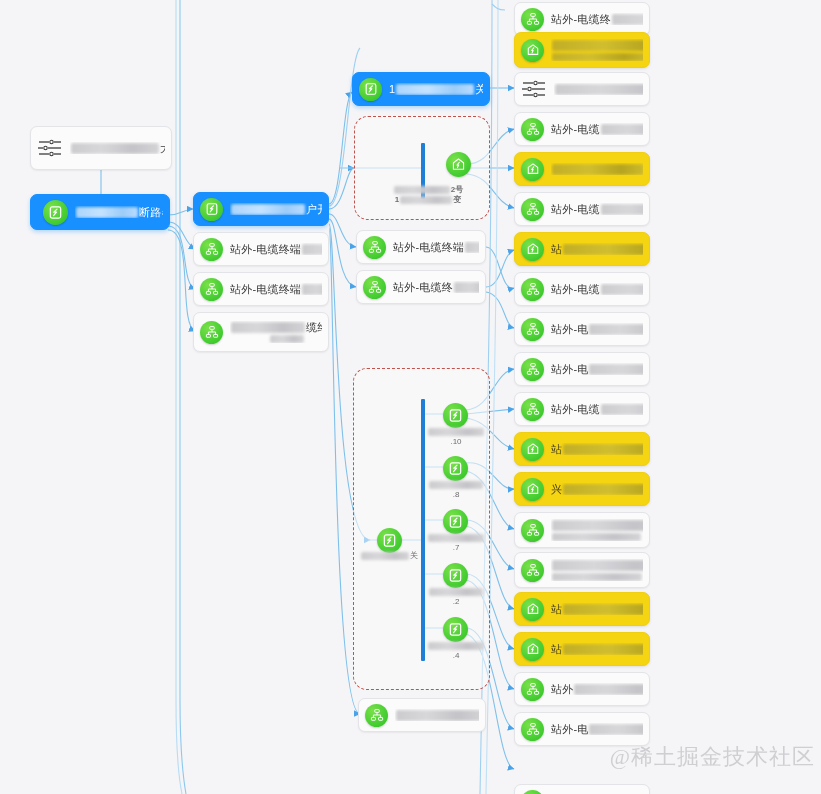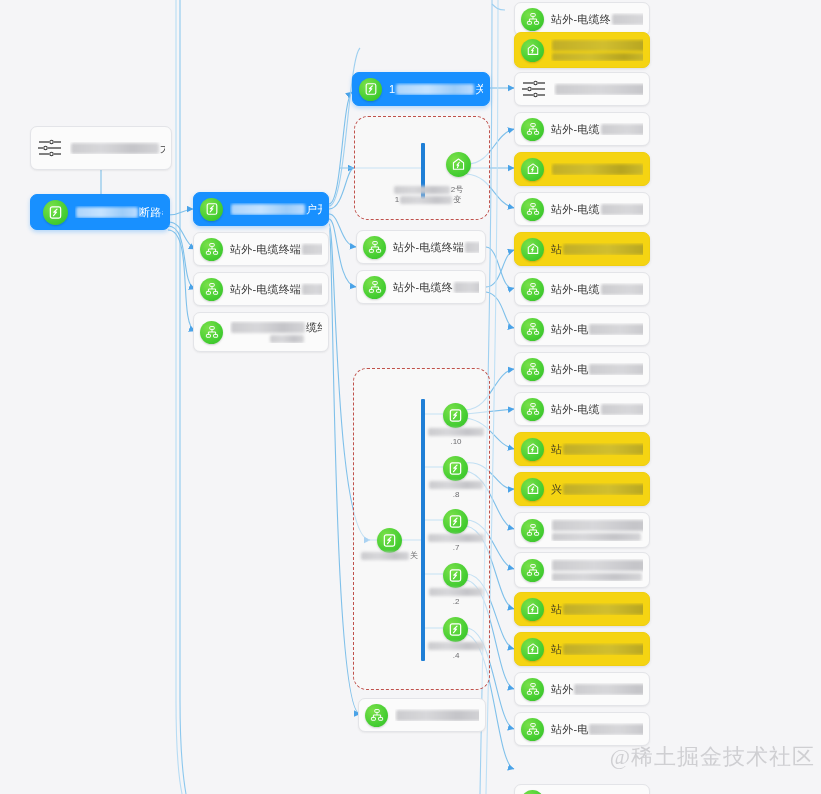--- a/index.html
+++ b/index.html
@@ -261,21 +261,21 @@
           <rect x="2.5" y="2" width="11" height="12" rx="2" fill="none" stroke="#fff" stroke-width="1.3"></rect>
           <path d="M9.6 4.4 L6.2 7.7 H9 L5.9 11.4" fill="none" stroke="#fff" stroke-width="1.3" stroke-linejoin="round" stroke-linecap="round"></path>
         </svg>
       </span>
     </span>
     <span class="tx">
       <span>1</span><span class="blur" style="width:78px"></span><span>关</span>
     </span>
   </div>
 
-  <div class="dashgroup" style="left:354px;top:116px;width:136px;height:104px;">
+  <div class="dashgroup" style="left:354px;top:116px;width:136px;height:104px;font-weight:bold;">
     <div class="busbar" style="left:66px;top:26px;width:4px;height:56px;"></div>
     <span class="ic" style="position:absolute;left:91px;top:35px;">
       <span class="gcircle big">
         <svg width="15" height="15" viewBox="0 0 16 16">
           <path d="M8 2.2 L13.4 6.2 V13 H2.6 V6.2 Z" fill="none" stroke="#fff" stroke-width="1.2" stroke-linejoin="round"></path>
           <path d="M8.9 5.6 L6.4 8.6 H8.2 L6.9 11.3" fill="none" stroke="#fff" stroke-width="1.2" stroke-linecap="round" stroke-linejoin="round"></path>
         </svg>
       </span>
     </span>
     <div class="bus-label" style="left:18px;top:68px;width:110px;">

